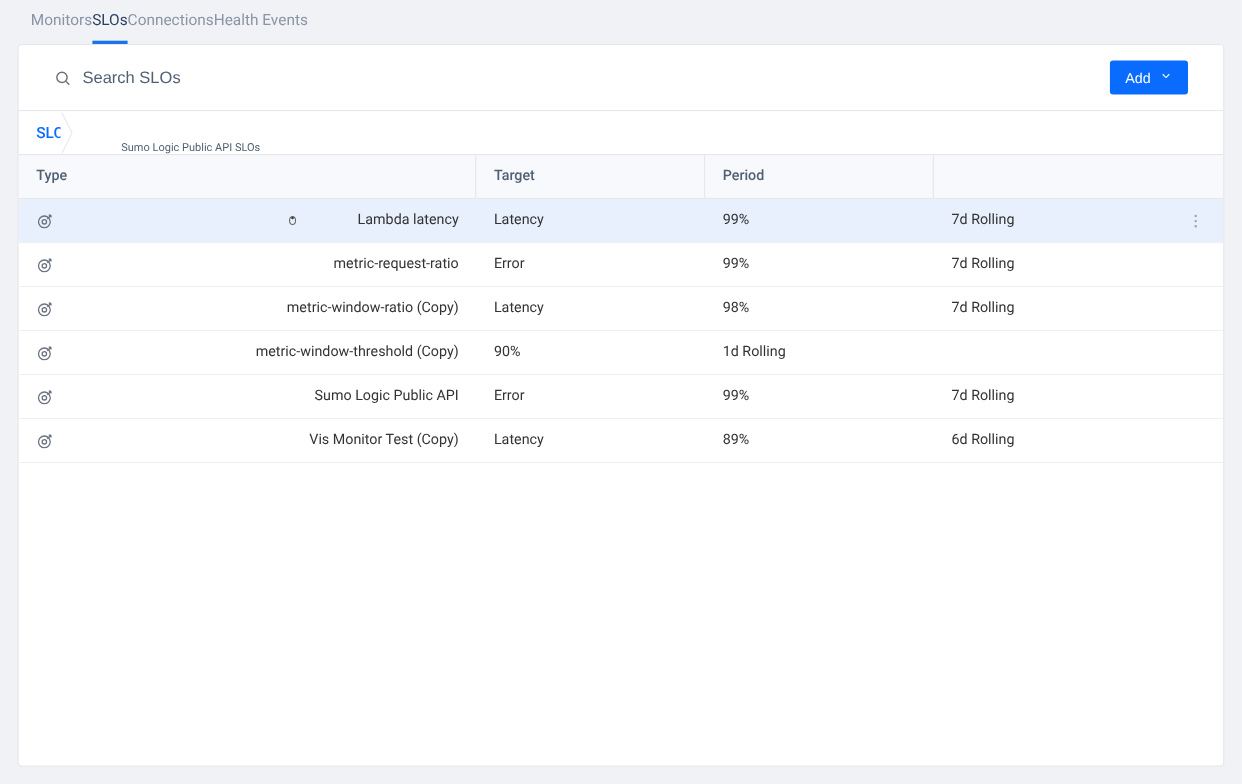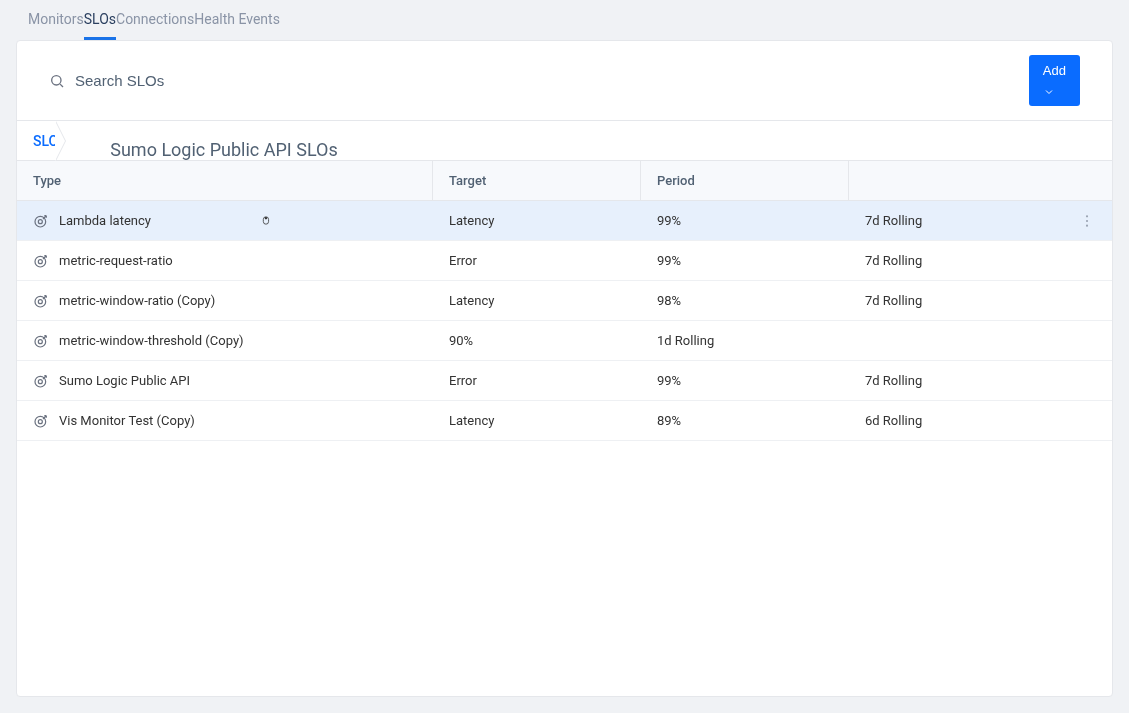--- a/index.html
+++ b/index.html
@@ -67,21 +67,20 @@
     background: #0a6cff;
     color: #fff;
     border: none;
     border-radius: 3px;
     padding: 8px 14px;
     font-size: 13px;
     display: flex;
     align-items: flex-start;
     gap: 8px;
     cursor: pointer;
-    flex-direction: column;
   }
   .breadcrumb {
     display: flex;
     align-items: flex-end;
     padding: 0 16px;
     border-bottom: 1px solid #e5e7eb;
     height: 40px;
     position: relative;
   }
   .crumb-root {
@@ -112,21 +111,21 @@
     top: 0;
     bottom: 0;
     width: 20px;
     border-top: 20px solid transparent;
     border-bottom: 20px solid transparent;
     border-left: 10px solid #fff;
     z-index: 1;
   }
   .crumb-current {
     color: #516173;
-    font-size: 18px;
+    font-size: 10px;
     padding-left: 34px;
     display: flex;
     align-items: center;
   }
   .table {
     flex: 1;
     display: flex;
     flex-direction: column;
     overflow: auto;
   }
@@ -146,20 +145,21 @@
   }
   .header-row .cell {
     border-right: 1px solid #e5e7eb;
     padding: 12px 16px;
   }
   .header-row .cell:last-child { border-right: none; }
   .data-row .cell {
     padding: 10px 16px;
     font-size: 13px;
     color: #333;
+    justify-content: space-between;
   }
   .data-row.hovered {
     background: #e7f0fc;
   }
   .name-cell {
     display: flex;
     align-items: center;
     gap: 10px;
   }
   .slo-icon {

